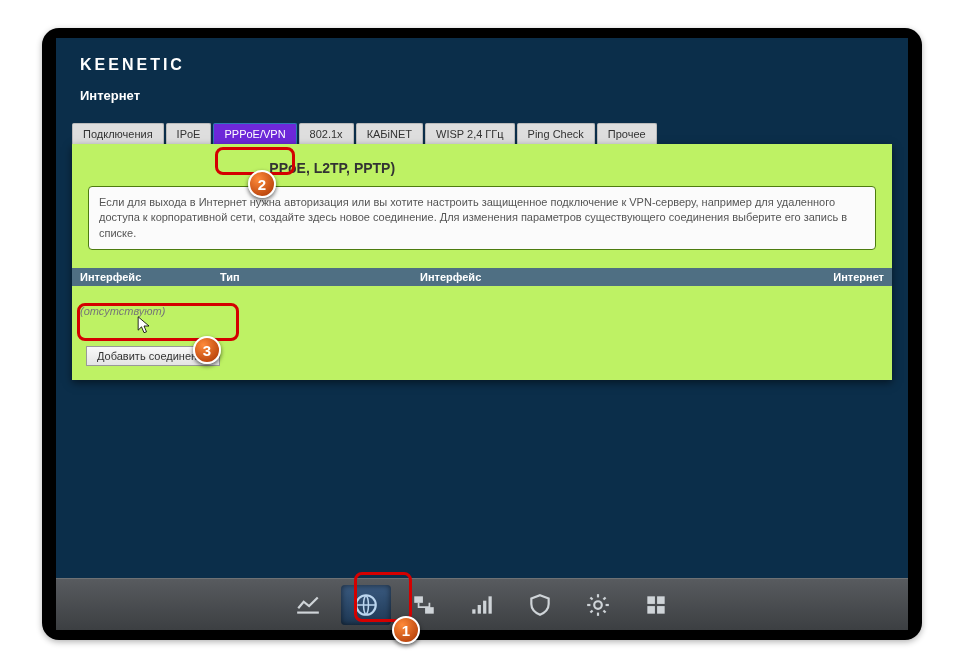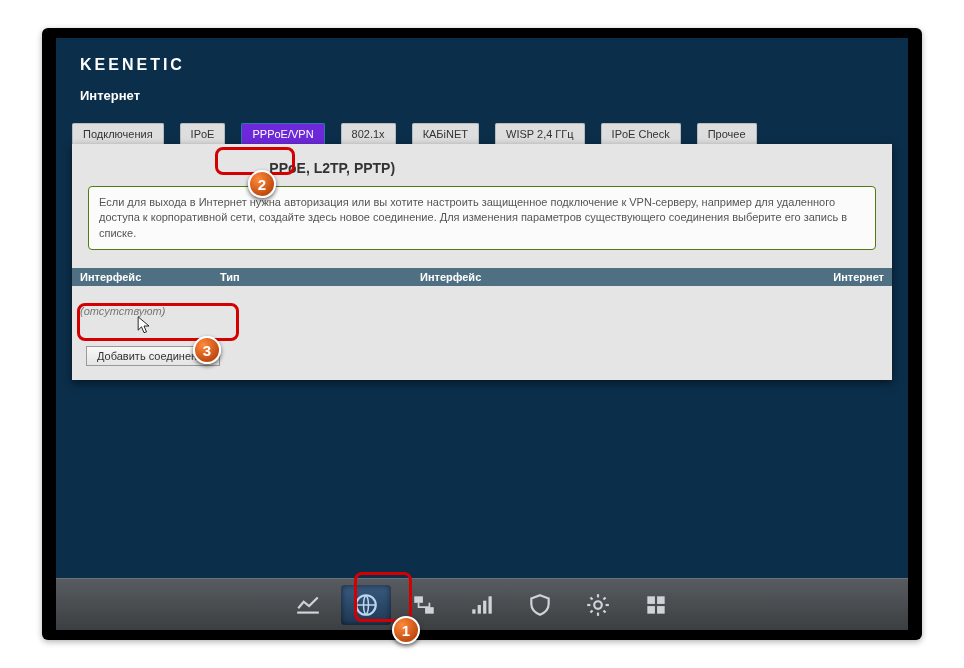--- a/index.html
+++ b/index.html
@@ -11,21 +11,21 @@
   overflow: hidden;
   position: relative;
 }
 .outer-frame {
   position: absolute;
   left: 42px;
   top: 28px;
   width: 880px;
   height: 612px;
   background: #000;
-  border-radius: 6px;
+  border-radius: 17px;
   box-shadow: 0 2px 6px rgba(0,0,0,0.3);
 }
 .screen {
   position: absolute;
   left: 14px;
   top: 10px;
   right: 14px;
   bottom: 10px;
   background: #0b2e4a;
   display: flex;
@@ -41,40 +41,40 @@
   font-weight: bold;
   margin-bottom: 14px;
 }
 .section-title {
   font-size: 13px;
   font-weight: bold;
   margin-bottom: 10px;
 }
 .tabs {
   display: flex;
-  gap: 16px;
+  gap: 2px;
   padding: 0 16px;
 }
 .tab {
   background: #dedede;
   color: #333;
   font-size: 11px;
   padding: 4px 10px;
   border: 1px solid #bbb;
   border-bottom: none;
   border-radius: 2px 2px 0 0;
   cursor: pointer;
 }
 .tab.active {
   background: #6d28d9;
   color: #fff;
   border-color: #2c77b3;
 }
 .content-panel {
-  background: #e5e5e5;
+  background: #bef264;
   margin: 0 16px 0 16px;
   box-shadow: 0 3px 8px rgba(0,0,0,0.5);
 }
 .panel-inner {
   padding: 10px 16px;
 }
 .panel-heading {
   font-size: 14px;
   font-weight: bold;
   color: #333;
@@ -190,21 +190,21 @@
       <div class="section-title">Интернет</div>
     </div>
 
     <div class="tabs">
       <div class="tab">Подключения</div>
       <div class="tab">IPoE</div>
       <div class="tab active">PPPoE/VPN</div>
       <div class="tab">802.1x</div>
       <div class="tab">КАБiNET</div>
       <div class="tab">WISP 2,4 ГГц</div>
-      <div class="tab">IPoE Check</div>
+      <div class="tab">Ping Check</div>
       <div class="tab">Прочее</div>
     </div>
 
     <div class="content-panel">
       <div class="panel-inner">
         <div class="panel-heading">
           <span style="visibility:hidden">Соединения с авторизаци</span><span>PPoE, L2TP, PPTP)</span>
         </div>
         <div class="notice">Если для выхода в Интернет нужна авторизация или вы хотите настроить защищенное подключение к VPN-серверу, например для удаленного доступа к корпоративной сети, создайте здесь новое соединение. Для изменения параметров существующего соединения выберите его запись в списке.</div>
       </div>

